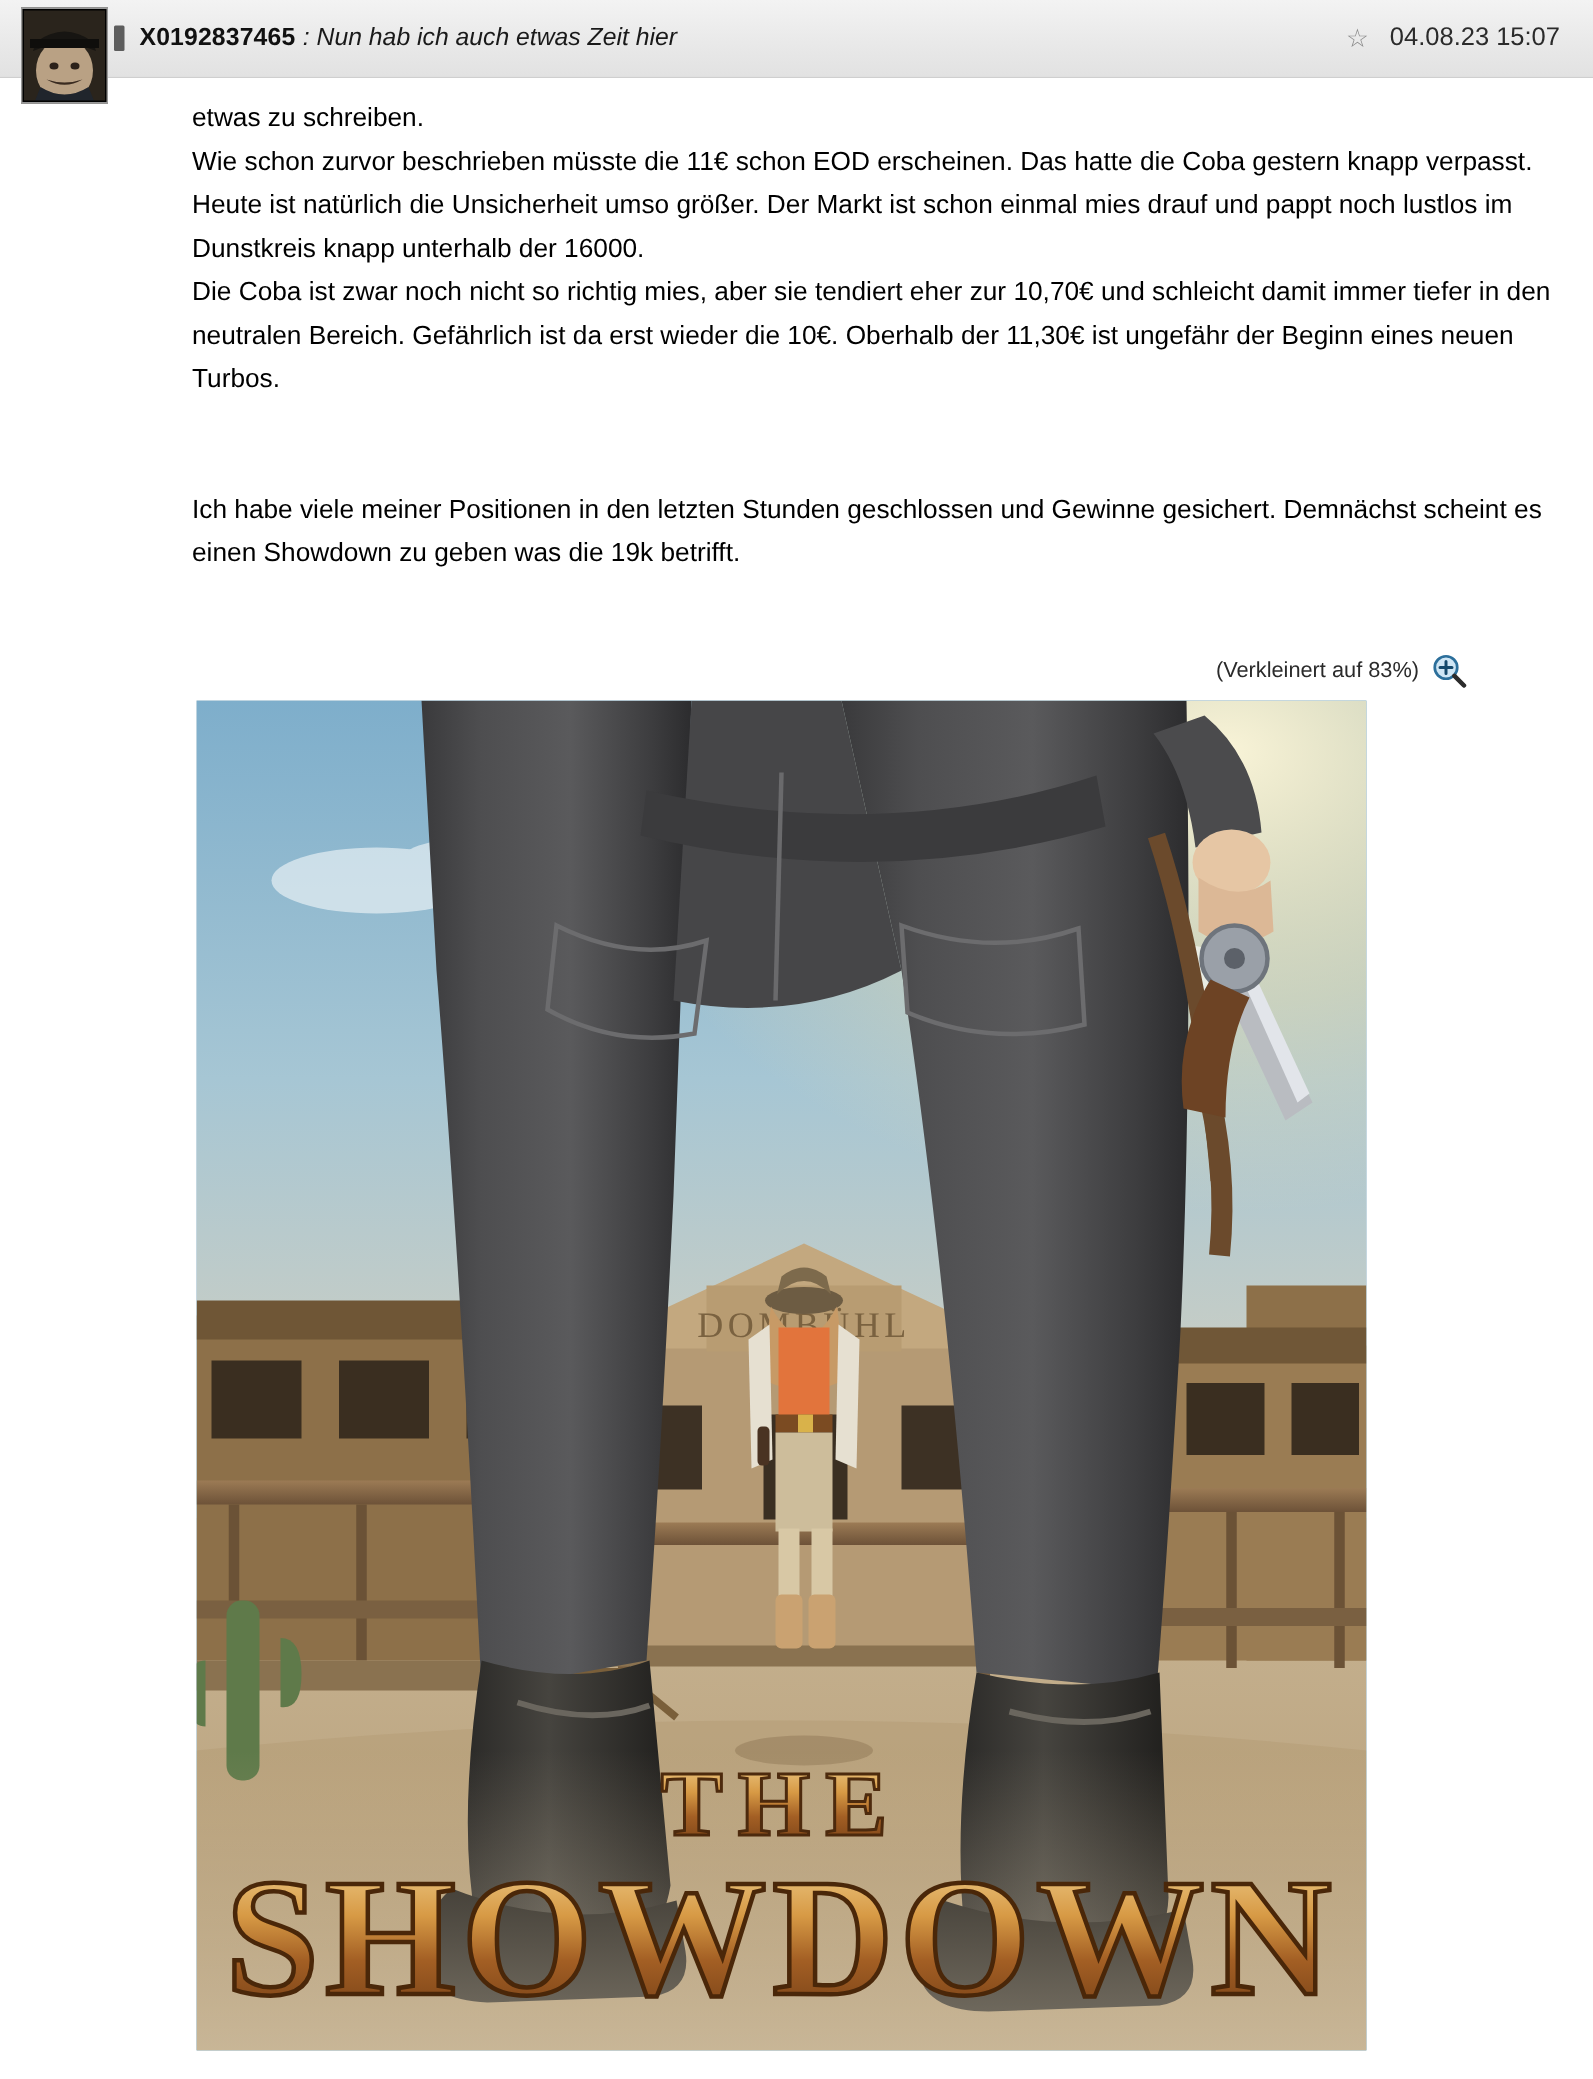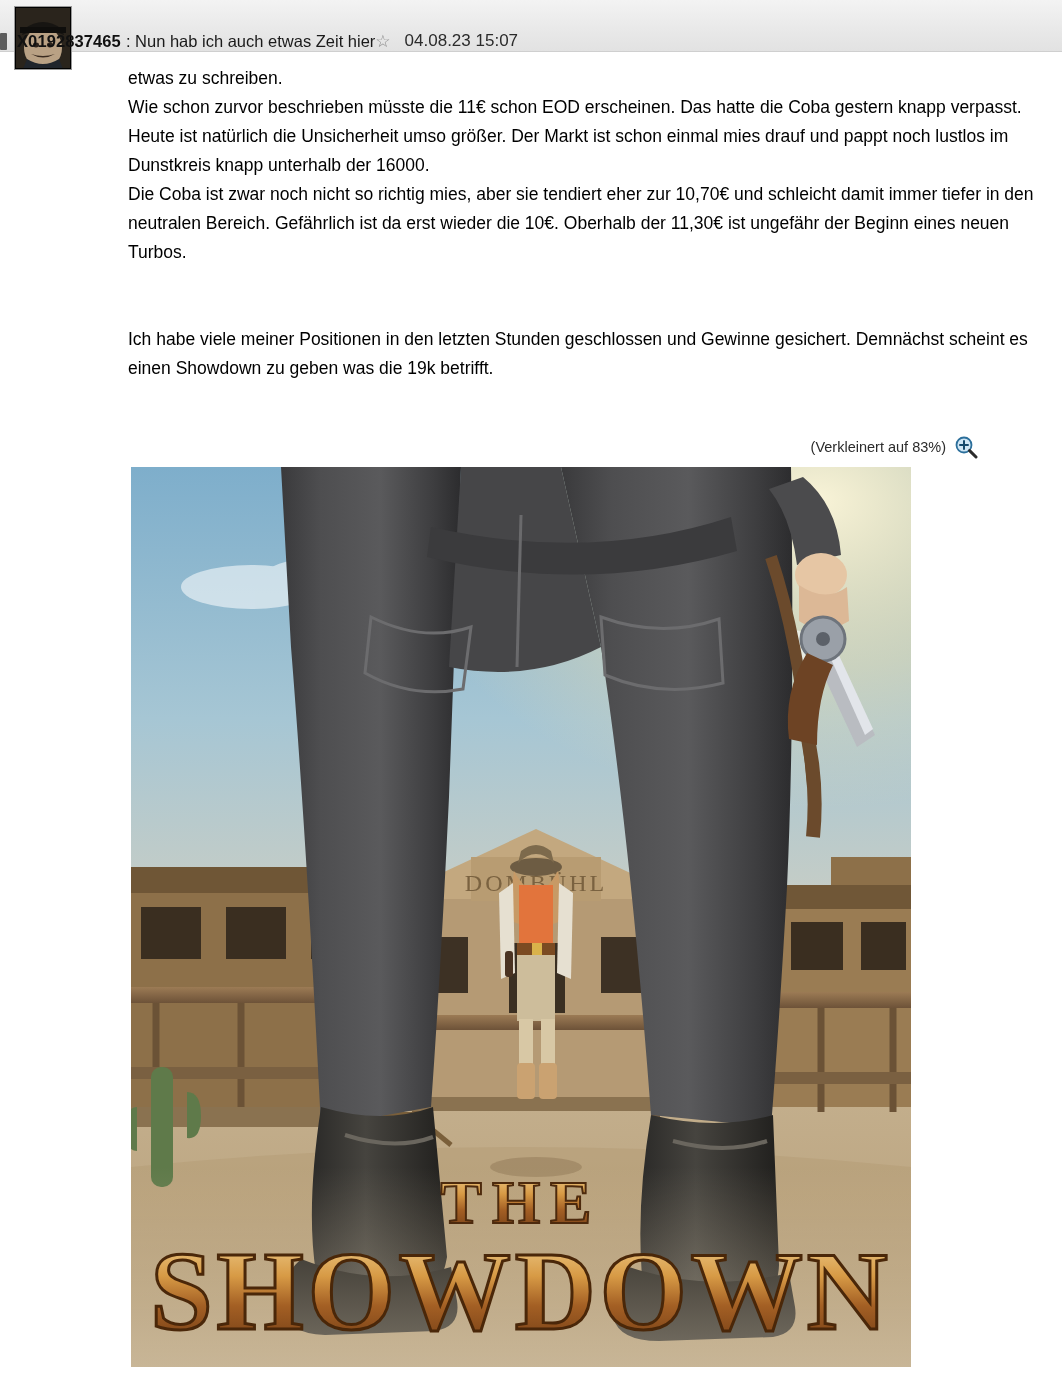--- a/index.html
+++ b/index.html
@@ -13,27 +13,26 @@
     height: 1386px;
     font-family: "Liberation Sans", sans-serif;
     color: #1a1a1a;
     overflow: hidden;
     position: relative;
   }
 
   
   .post-header {
     display: flex;
-    align-items: flex-start;
+    align-items: flex-end;
     height: 52px;
     background: linear-gradient(to bottom, #f3f3f3 0%, #e9e9e9 55%, #e2e2e2 100%);
     border-bottom: 1px solid #cfcfcf;
     box-sizing: border-box;
     padding-left: 0;
-    flex-direction: column;
   }
   .avatar-wrap {
     width: 76px;
     min-width: 76px;
     display: flex;
     align-items: flex-start;
     justify-content: center;
     position: relative;
     height: 52px;
   }
@@ -67,20 +66,21 @@
   .username {
     font-weight: bold;
     font-size: 16.5px;
     color: #111;
     letter-spacing: 0.1px;
   }
   .post-title {
     font-size: 16.5px;
     color: #1a1a1a;
     margin-left: 5px;
+    font-style: italic;
   }
   .header-right {
     display: flex;
     align-items: center;
     gap: 14px;
     margin-left: auto;
     padding-right: 22px;
   }
   .star-icon {
     font-size: 17px;

